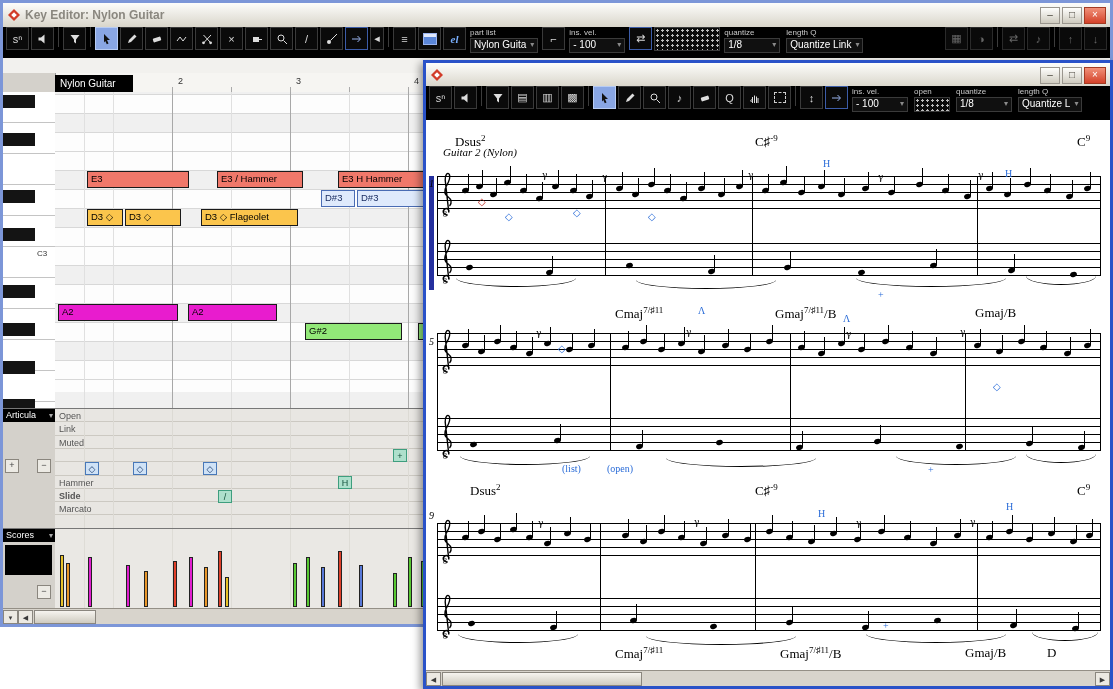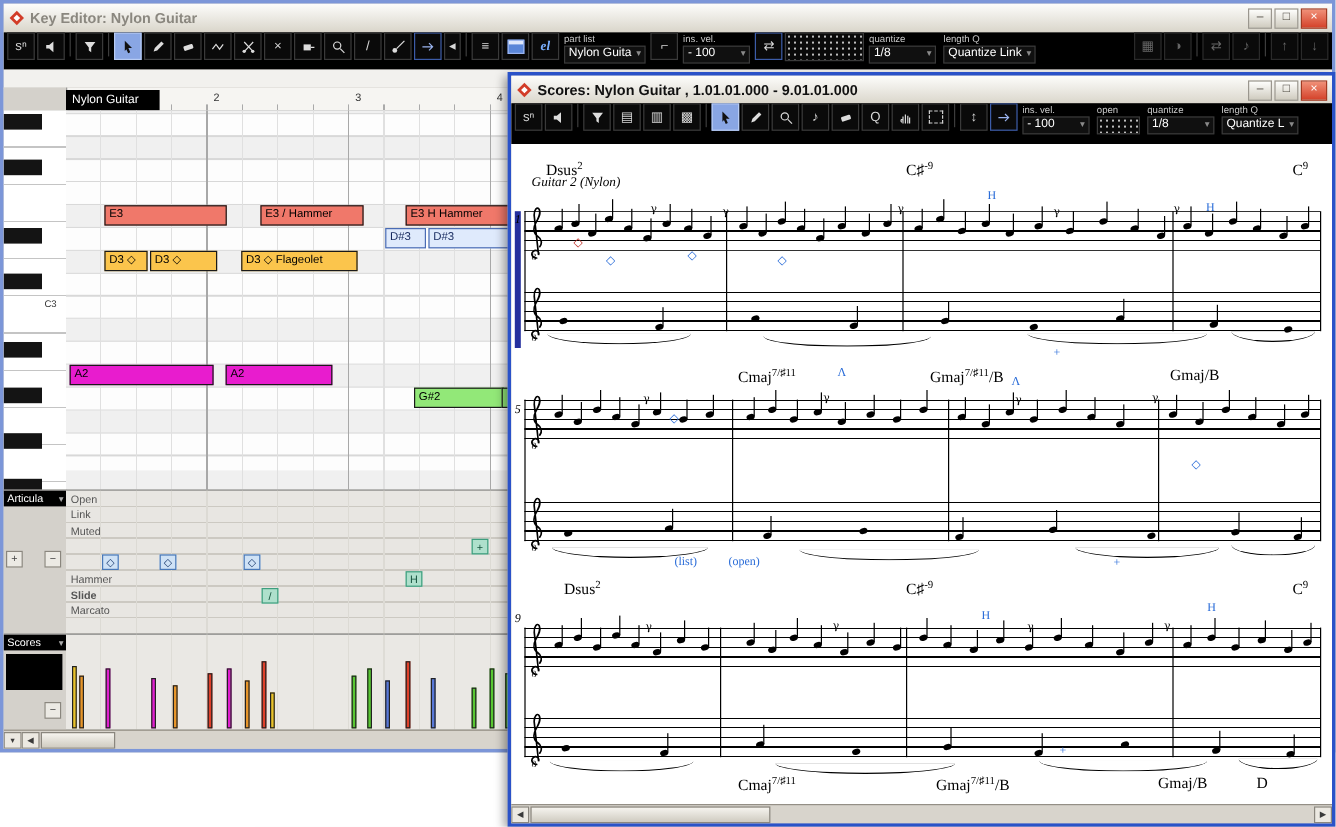--- a/index.html
+++ b/index.html
@@ -276,21 +276,21 @@
       <div class="note red" style="left: 32px; top: 79px; width: 102px;">E3</div>
       <div class="note red" style="left: 162px; top: 79px; width: 86px;">E3 / Hammer</div>
       <div class="note red" style="left: 283px; top: 79px; width: 120px;">E3 H Hammer</div>
       <div class="note blue" style="left: 266px; top: 98px; width: 34px;">D#3</div>
       <div class="note blue" style="left: 302px; top: 98px; width: 86px;">D#3</div>
       <div class="note yellow" style="left: 32px; top: 117px; width: 36px;">D3 ◇</div>
       <div class="note yellow" style="left: 70px; top: 117px; width: 56px;">D3 ◇</div>
       <div class="note yellow" style="left: 146px; top: 117px; width: 97px;">D3 ◇ Flageolet</div>
       <div class="note magenta" style="left: 3px; top: 212px; width: 120px;">A2</div>
       <div class="note magenta" style="left: 133px; top: 212px; width: 89px;">A2</div>
-      <div class="note green" style="left: 250px; top: 231px; width: 75px; margin-left: 40px;">G#2</div>
+      <div class="note green" style="left: 250px; top: 231px; width: 97px;">G#2</div>
       <div class="note green" style="left: 363px; top: 231px; width: 60px;"></div>
     </div>
 
   <div id="ke-artic" style="top:405px;height:120px;">
     <div class="railcol">
       <div class="raildrop">
         <span>Articula</span>
         <span class="arr">▾</span>
       </div>
       <div class="railbtn" style="left:2px;top:50px;">+</div>
@@ -350,21 +350,20 @@
   </div>
 </div>
 
 <div class="win" id="scores-window" style="left:423px;top:60px;width:690px;height:629px;">
 
   <div class="titlebar">
     <svg width="14" height="14">
         <path d="M7 1 L13 7 L7 13 L1 7 Z" fill="#d23c28"></path>
         <path d="M7 4.2 L9.8 7 L7 9.8 L4.2 7 Z" fill="#fff"></path>
       </svg>
-    <span class="title">Scores: Nylon Guitar , 1.01.01.000 - 9.01.01.000</span>
     <div class="winbtns">
       <div class="winbtn">–</div>
       <div class="winbtn">□</div>
       <div class="winbtn close">×</div>
     </div>
   </div>
 
   <div class="toolbar" style="top:23px;height:34px;">
     <div class="tbtn">sⁿ</div>
     <div class="tbtn">

